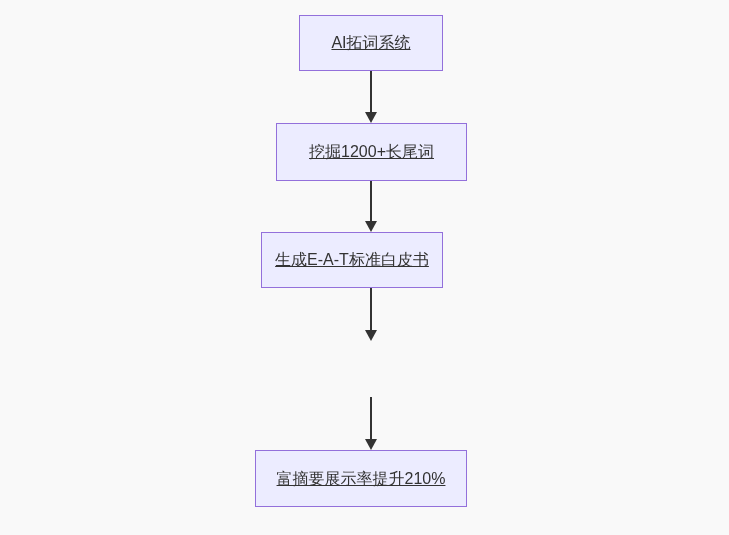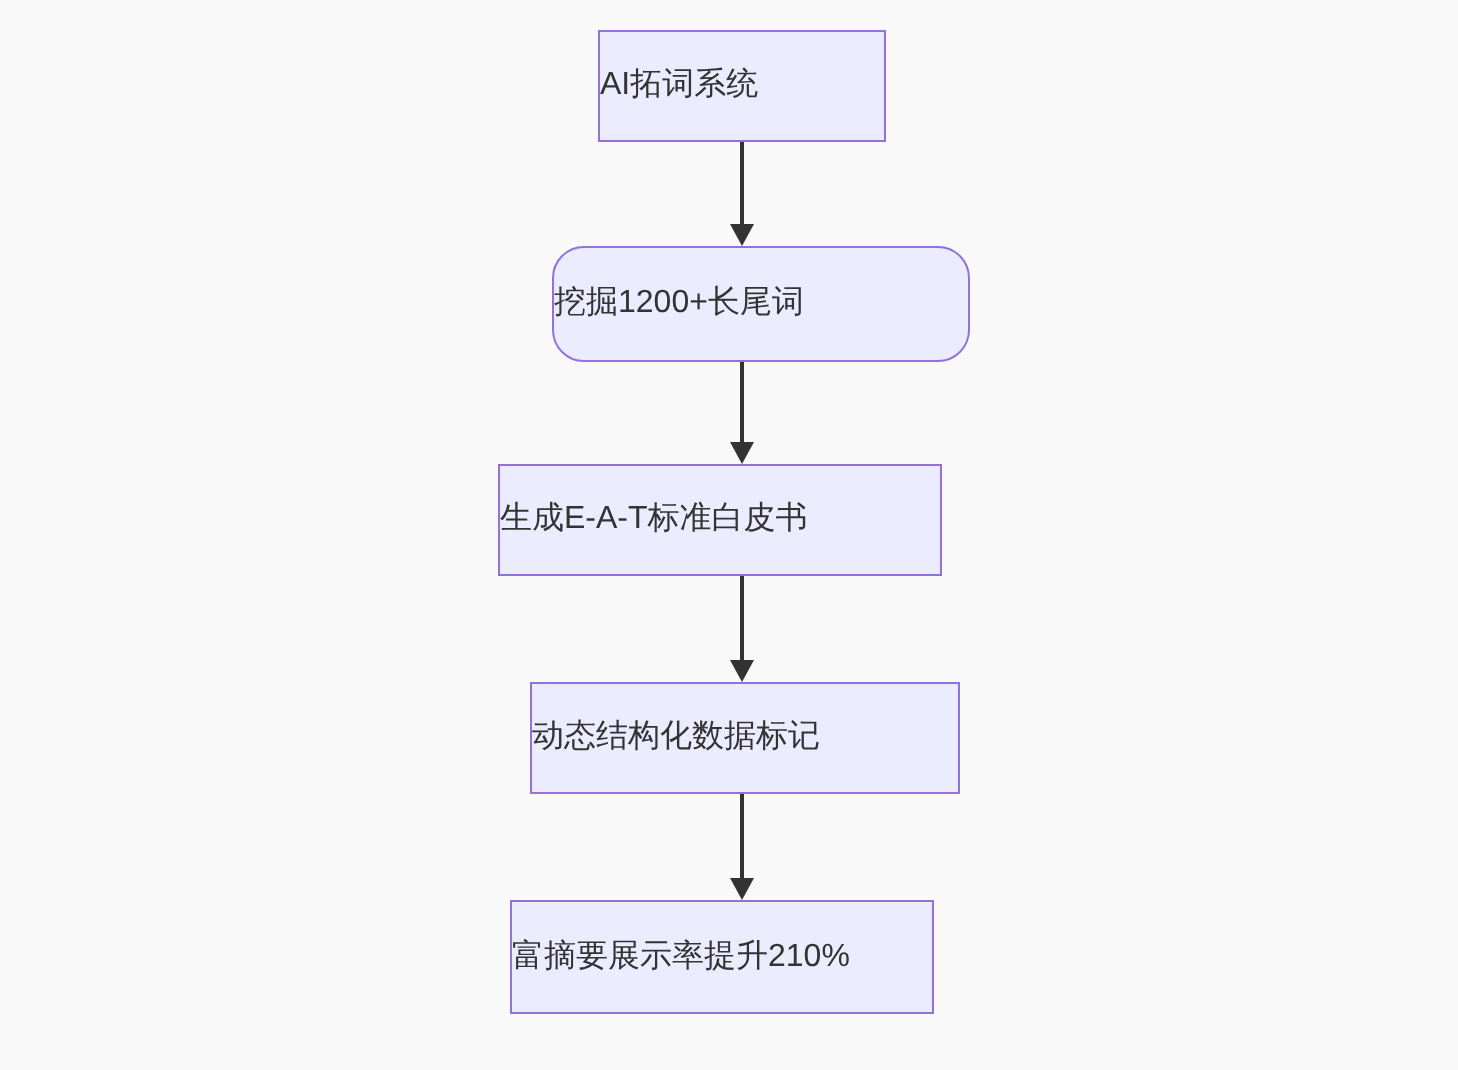--- a/index.html
+++ b/index.html
@@ -15,22 +15,24 @@
     height: 535px;
   }
   .flow-node {
     position: absolute;
     background: #ECECFF;
     border: 1px solid #9370DB;
     color: #333333;
     font-size: 16px;
     display: flex;
     align-items: center;
+    justify-content: center;
     text-align: center;
     line-height: 1.2;
+    text-decoration: underline;
   }
   .flow-arrow {
     position: absolute;
     width: 14px;
     display: flex;
     flex-direction: column;
     align-items: center;
   }
   .arrow-line {
     width: 2px;
@@ -53,41 +55,38 @@
 
   <div class="flow-node" style="left:299px; top:15px; width:144px; height:56px;">
     <span>AI拓词系统</span>
   </div>
 
   <div class="flow-arrow" style="left:364px; top:71px; height:52px;">
     <div class="arrow-line"></div>
     <div class="arrow-head"></div>
   </div>
 
-  <div class="flow-node" style="left:276px; top:123px; width:209px; height:58px;border-radius:16px;">
+  <div class="flow-node" style="left:276px; top:123px; width:191px; height:58px;">
     <span>挖掘1200+长尾词</span>
   </div>
 
   <div class="flow-arrow" style="left:364px; top:181px; height:51px;">
     <div class="arrow-line"></div>
     <div class="arrow-head"></div>
   </div>
 
-  <div class="flow-node" style="left:249px; top:232px; width:222px; height:56px;">
+  <div class="flow-node" style="left:261px; top:232px; width:182px; height:56px;">
     <span>生成E-A-T标准白皮书</span>
   </div>
 
   <div class="flow-arrow" style="left:364px; top:288px; height:53px;">
     <div class="arrow-line"></div>
     <div class="arrow-head"></div>
   </div>
 
-  <div class="flow-node" style="left:265px; top:341px; width:215px; height:56px;">
-    <span>动态结构化数据标记</span>
-  </div>
 
   <div class="flow-arrow" style="left:364px; top:397px; height:53px;">
     <div class="arrow-line"></div>
     <div class="arrow-head"></div>
   </div>
 
   <div class="flow-node" style="left:255px; top:450px; width:212px; height:57px;">
     <span>富摘要展示率提升210%</span>
   </div>
 

